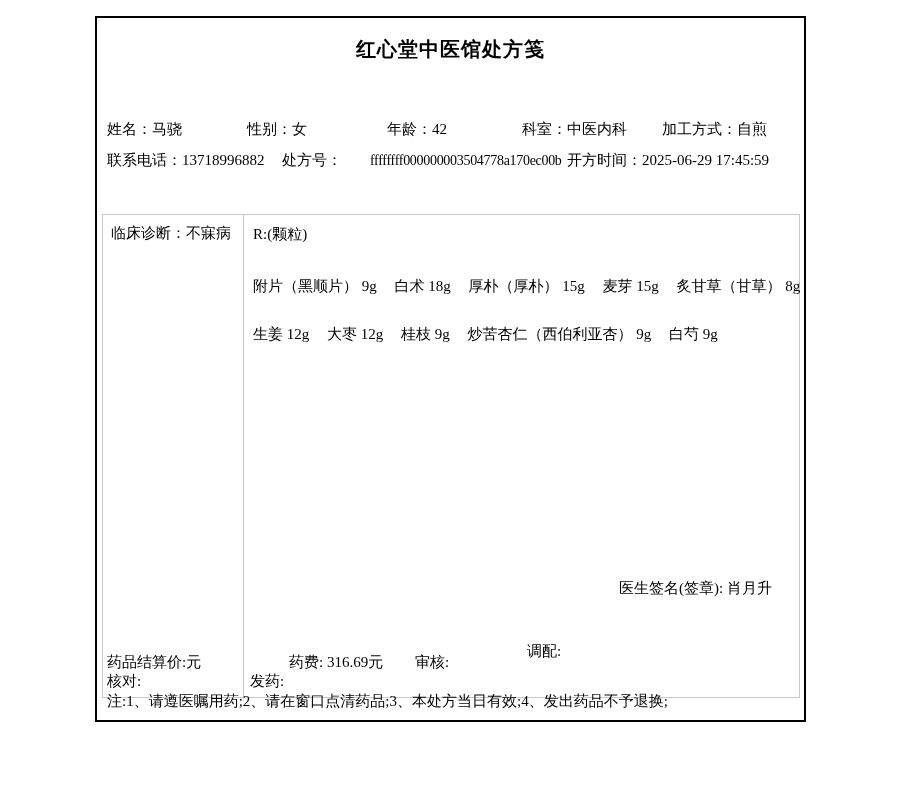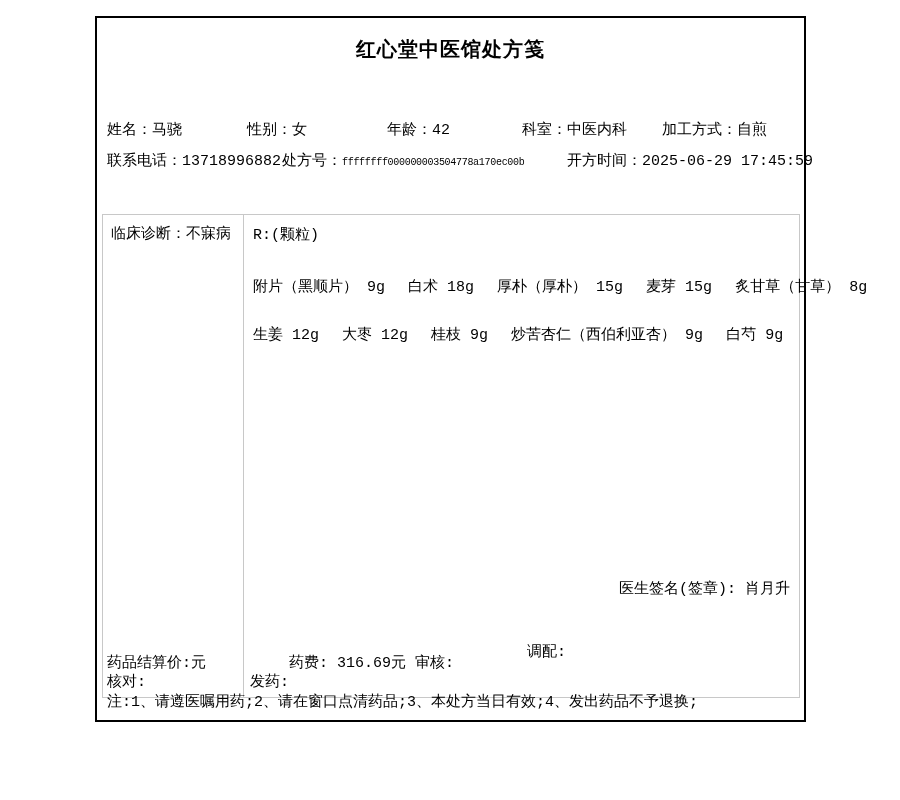--- a/index.html
+++ b/index.html
@@ -2,21 +2,21 @@
 <html><head>
 <meta charset="utf-8">
 <style>
   * { margin: 0; padding: 0; box-sizing: border-box; }
   html, body { background: #ffffff; }
   .page {
     position: relative;
     width: 900px;
     height: 800px;
     background: #ffffff;
-    font-family: Liberation Mono, monospace;
+    font-family: Liberation Serif, serif;
     color: #000000;
   }
   .sheet {
     position: absolute;
     left: 95px;
     top: 16px;
     width: 711px;
     height: 706px;
     border: 2px solid #000000;
     background: #ffffff;
@@ -26,21 +26,21 @@
     top: 18px;
     left: 0;
     width: 100%;
     text-align: center;
     font-size: 20px;
     font-weight: bold;
     letter-spacing: 1px;
   }
   .field { position: absolute; font-size: 15px; white-space: nowrap; }
   .field .lbl, .field .val { display: inline; }
-  .rx-id { font-size: 10px; letter-spacing: -0.3px; }
+  .rx-id { font-size: 14px; letter-spacing: -0.3px; margin-left: 28px; }
   .rxbox {
     position: absolute;
     left: 5px;
     top: 196px;
     width: 698px;
     height: 484px;
     border: 1px solid #c8c8c8;
     background: #ffffff;
   }
   .rx-divider {

